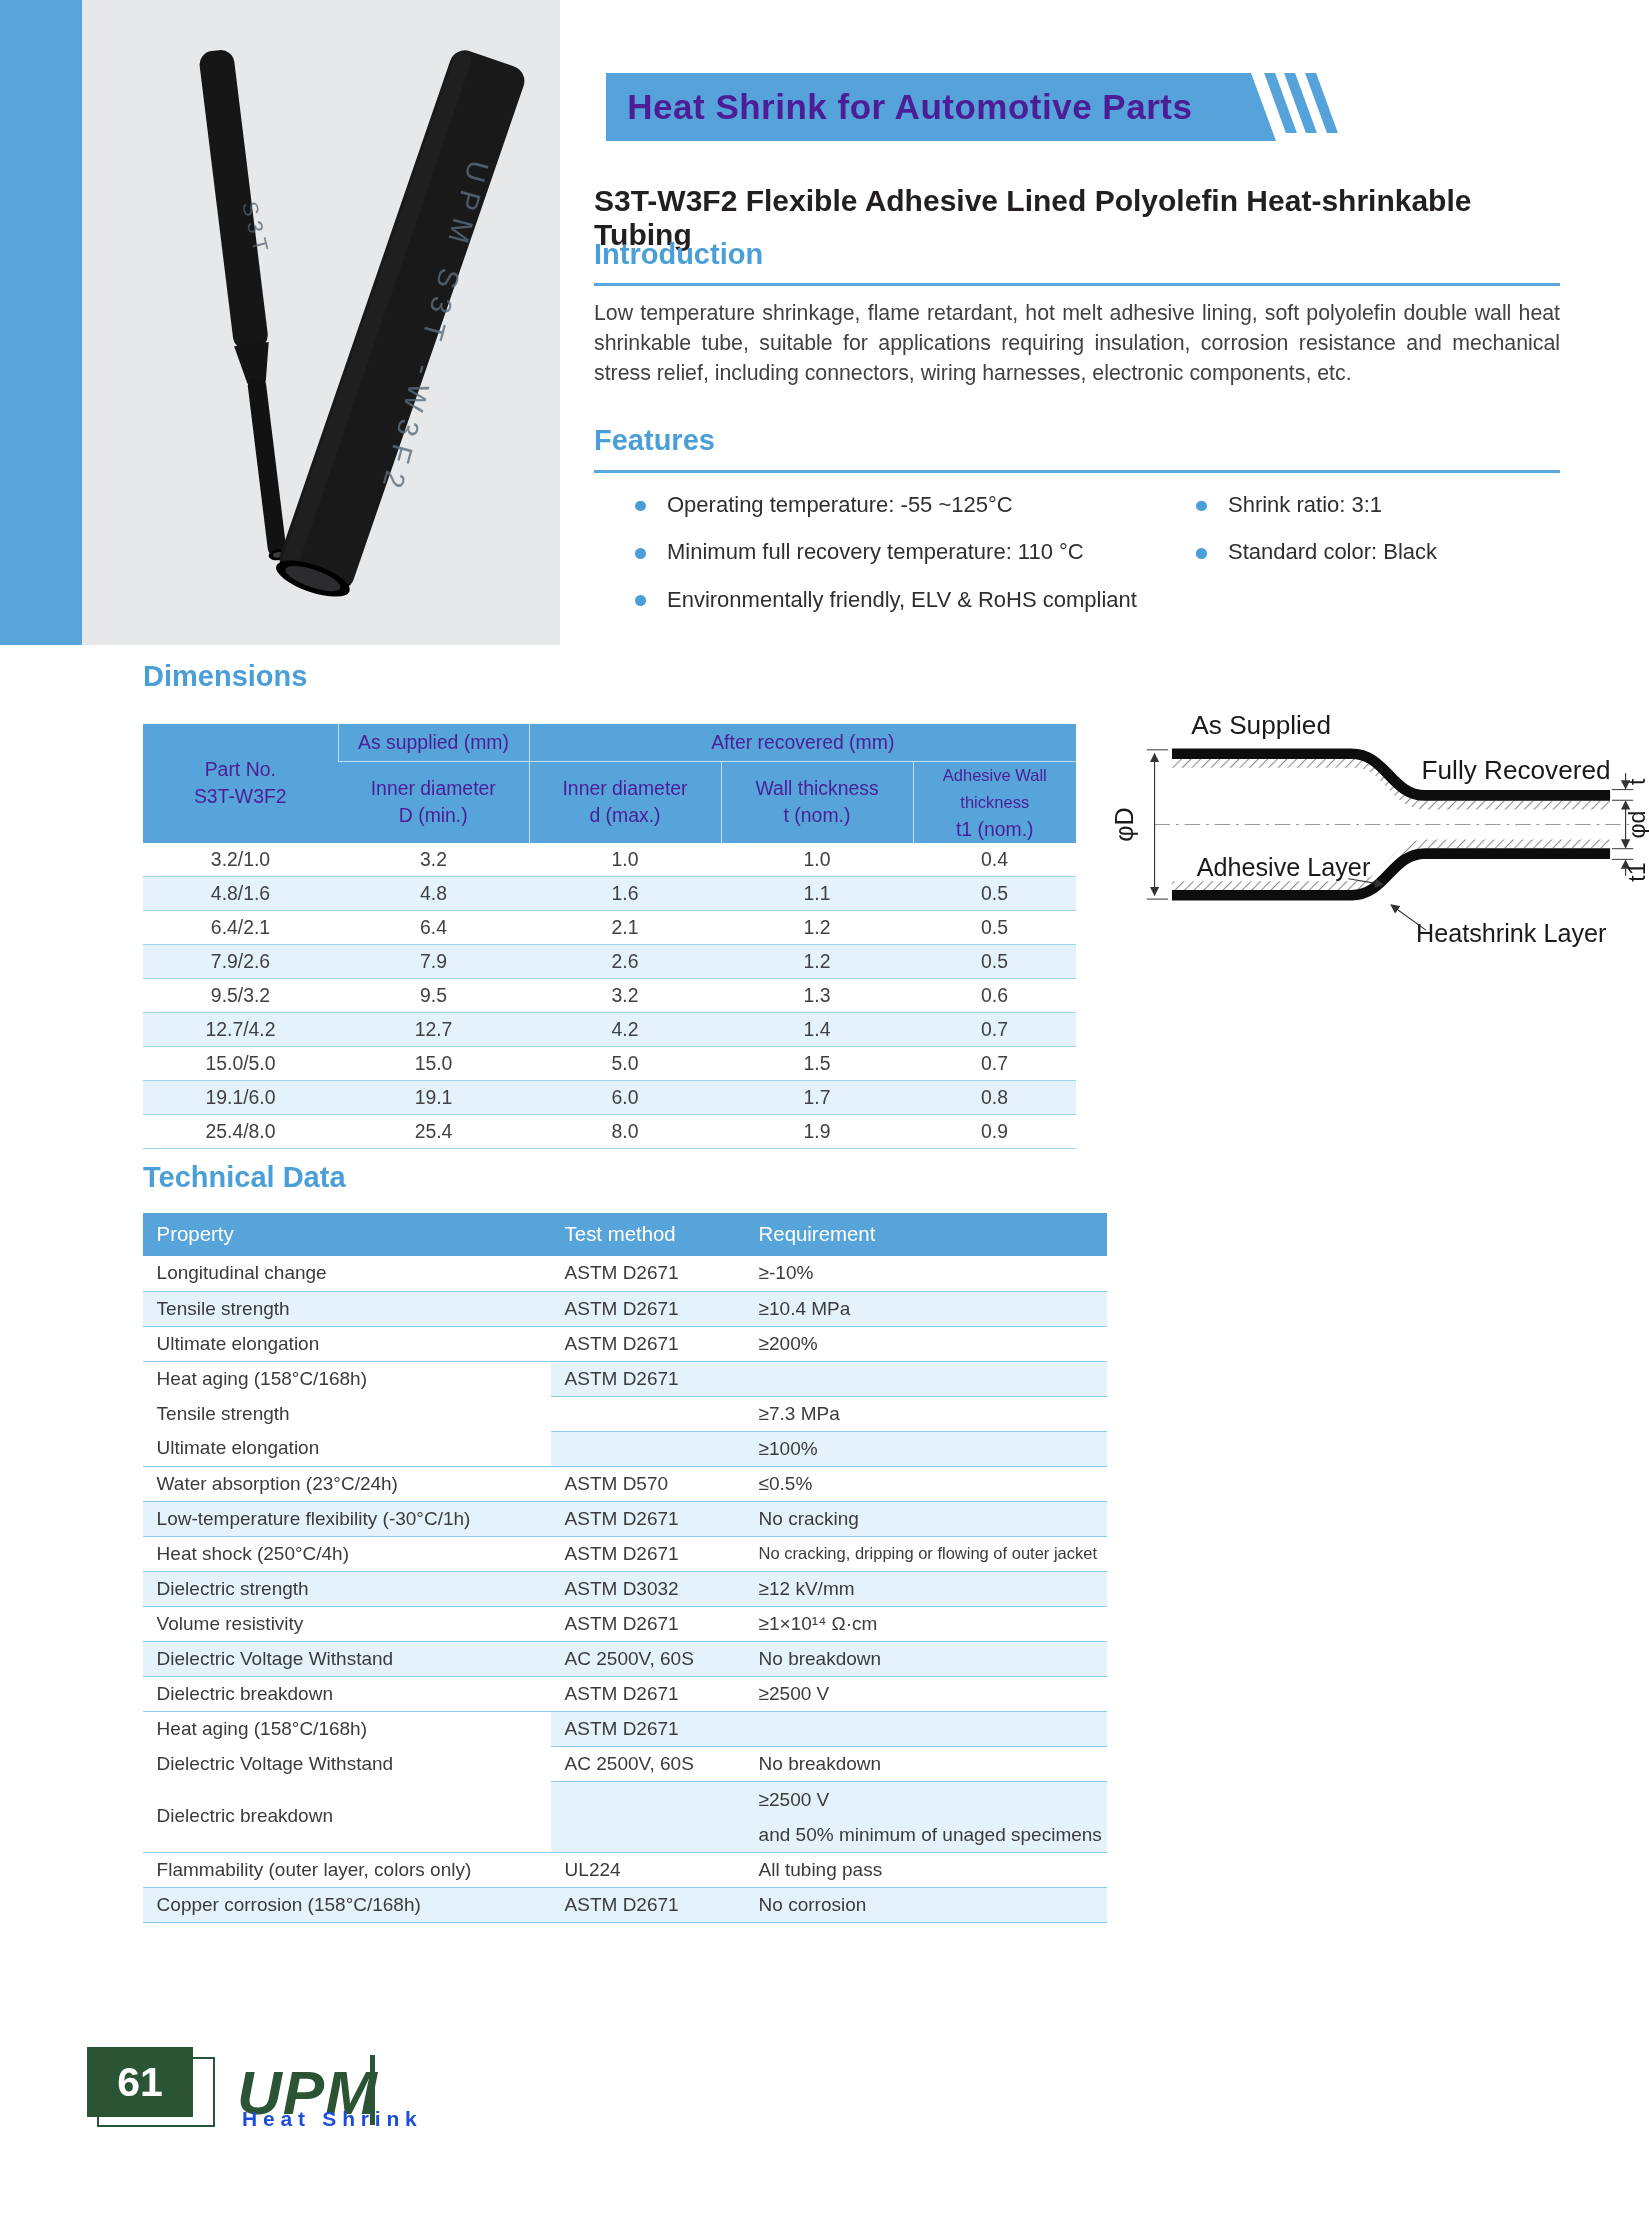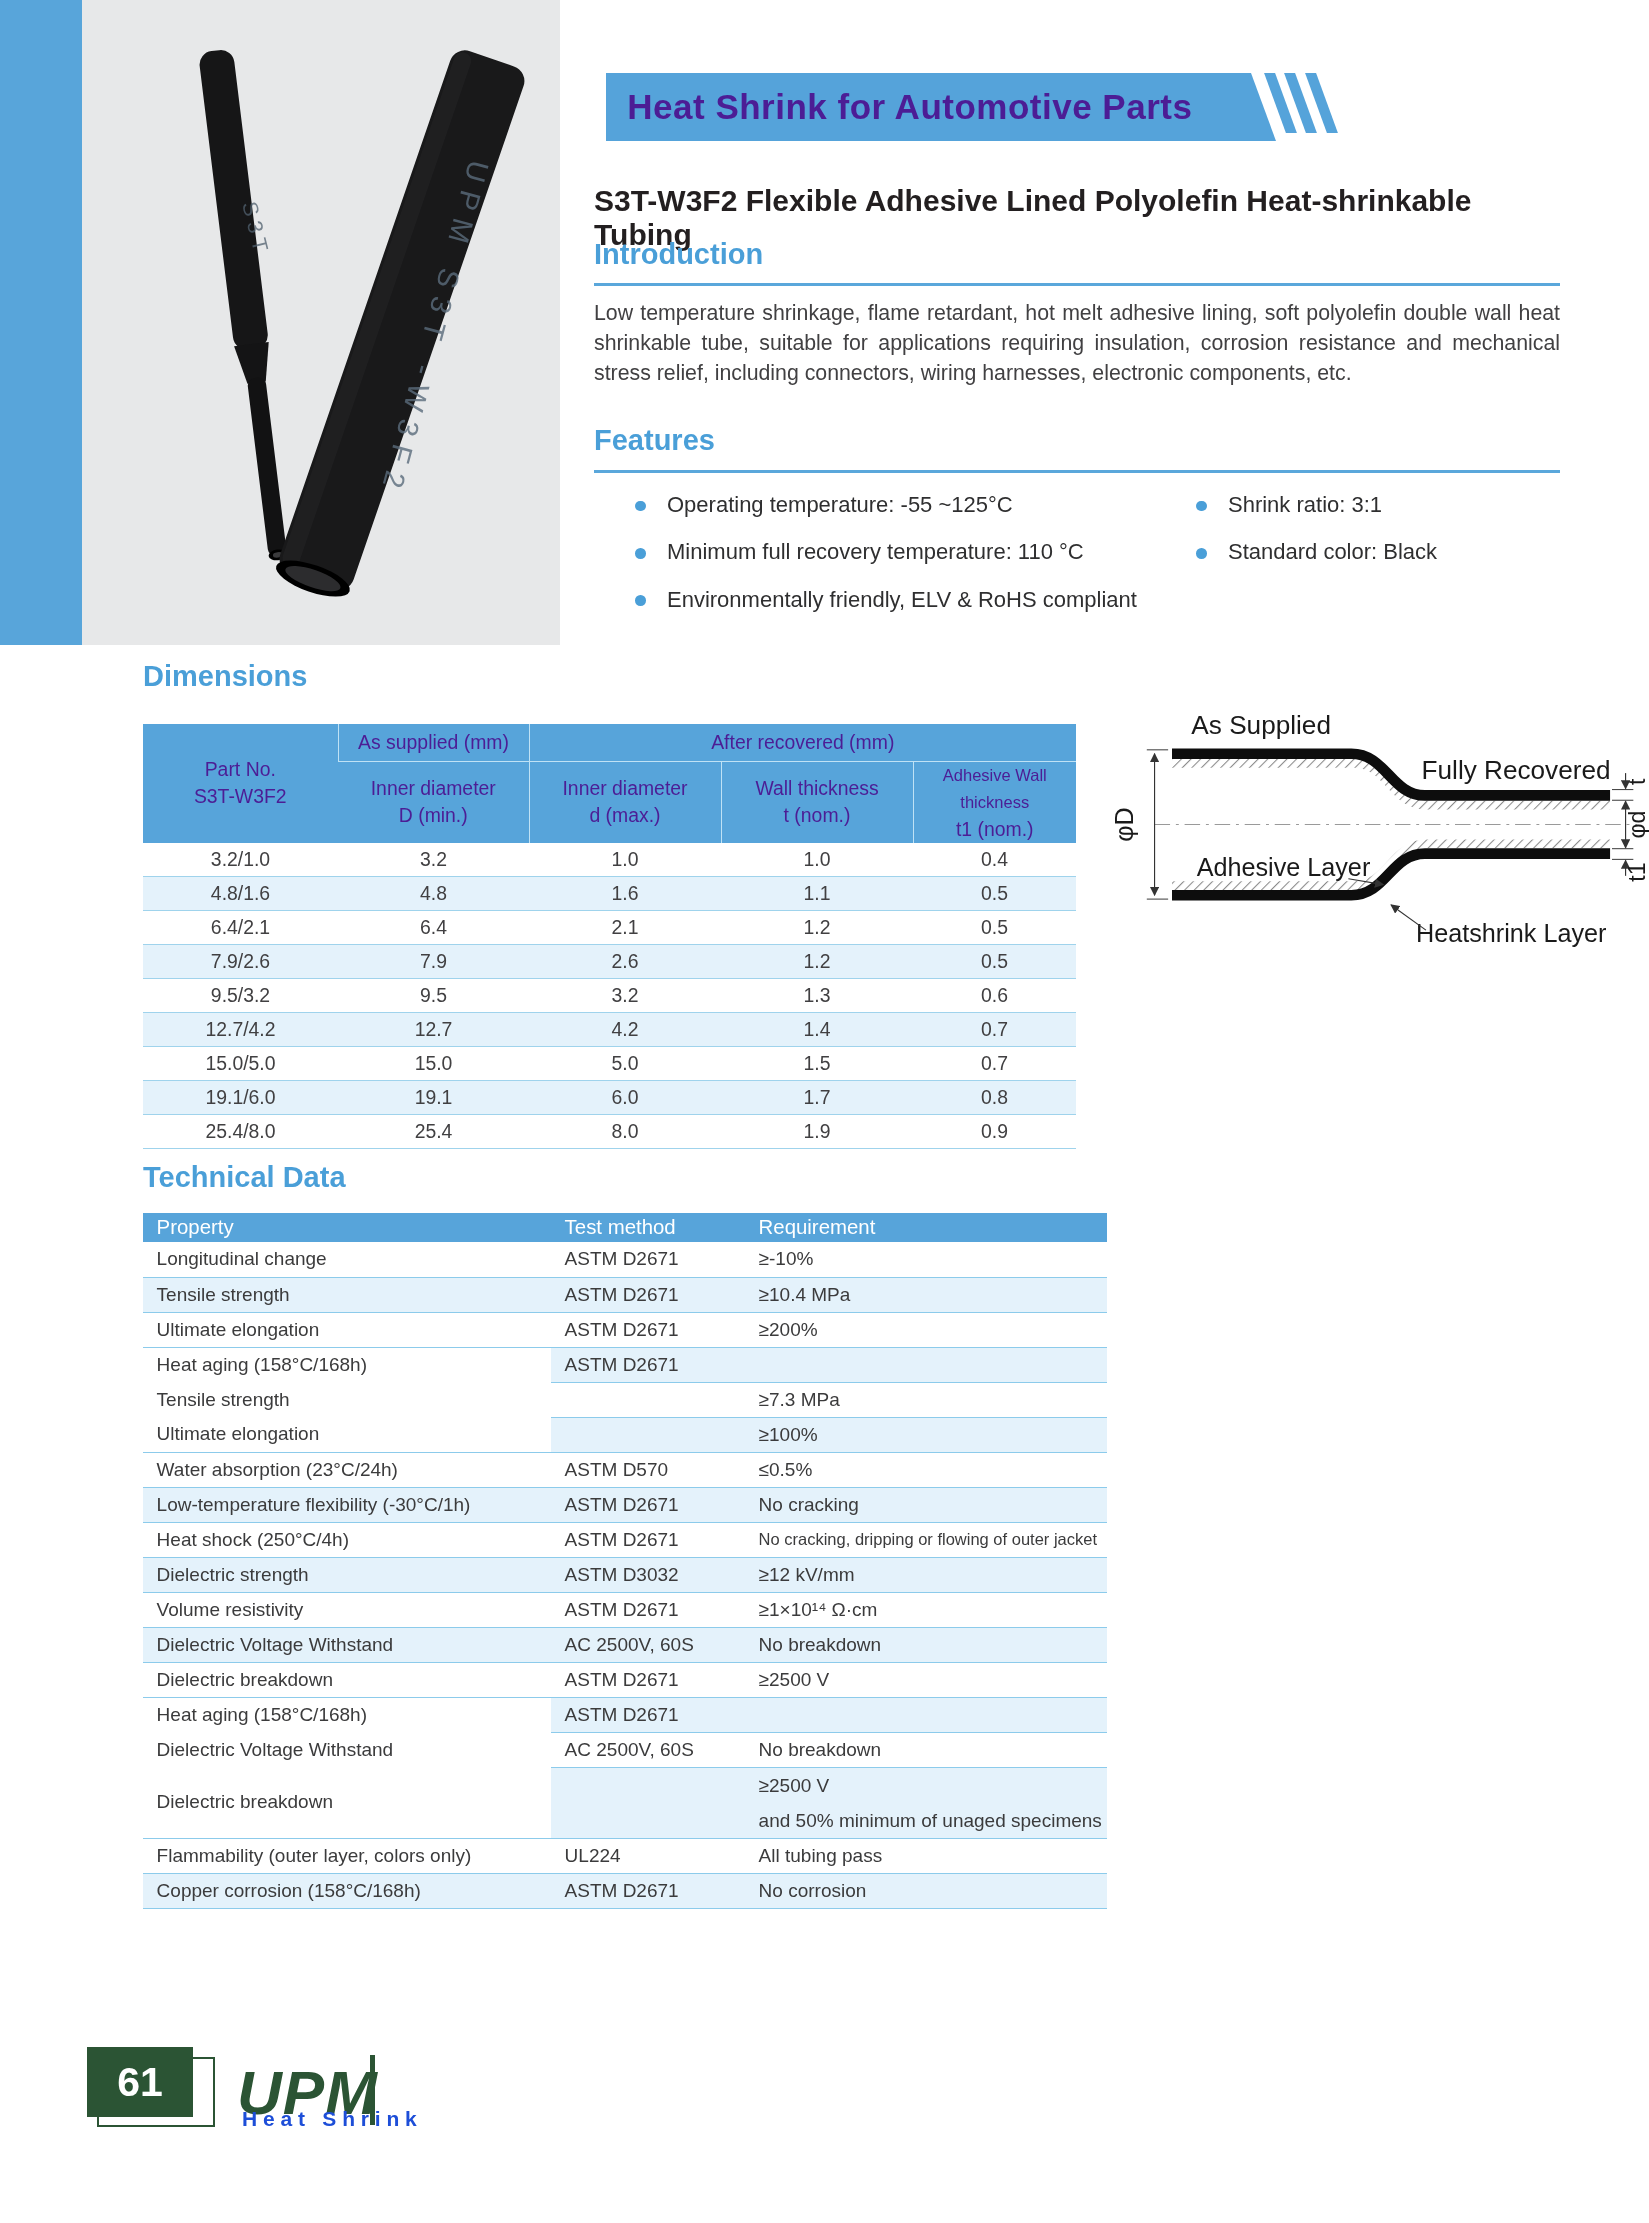--- a/index.html
+++ b/index.html
@@ -48,21 +48,21 @@
   .dims-table thead tr.h2 th { height:80px; }
   .dims-table thead th + th { border-left:1.9px solid #bfe2f5; }
   .dims-table thead tr.h1 th.grp { border-bottom:1.9px solid #bfe2f5; }
   .dims-table thead .sm { font-size:16.5px; }
   .dims-table tbody td { height:34px; text-align:center; font-size:19.4px; color:#414042;
                          border-bottom:1.9px solid #9fd3ec; background:#ffffff; }
   .dims-table tbody tr.alt td { background:#e4f2fb; }
 
   
   .tech-table { position:absolute; left:143px; top:1213px; width:964px; border-collapse:collapse; table-layout:fixed; }
-  .tech-table th { background:#57a4da; color:#fff; font-weight:normal; font-size:20.4px; text-align:left; height:29px; padding-left:13.6px; }
+  .tech-table th { background:#57a4da; color:#fff; font-weight:normal; font-size:20.4px; text-align:left; height:43px; padding-left:13.6px; }
   .tech-table td { height:35px; font-size:19px; color:#3b3b3c; text-align:left; padding-left:13.6px; background:#fff; vertical-align:middle; }
   .tech-table tr.border-full td { border-bottom:1.9px solid #8ccbeb; }
   .tech-table tr.border-partial td.m, .tech-table tr.border-partial td.r { border-bottom:1.9px solid #8ccbeb; }
   .tech-table tr.shade-blue td { background:#e4f2fb; }
   .tech-table tr.shade-partial td.m, .tech-table tr.shade-partial td.r { background:#e4f2fb; }
   .tech-table td.r.long { font-size:16.5px; white-space:nowrap; }
   .tech-table .rline { line-height:35px; height:35px; }
 
   
   .diagram { position:absolute; left:1104px; top:682px; }

